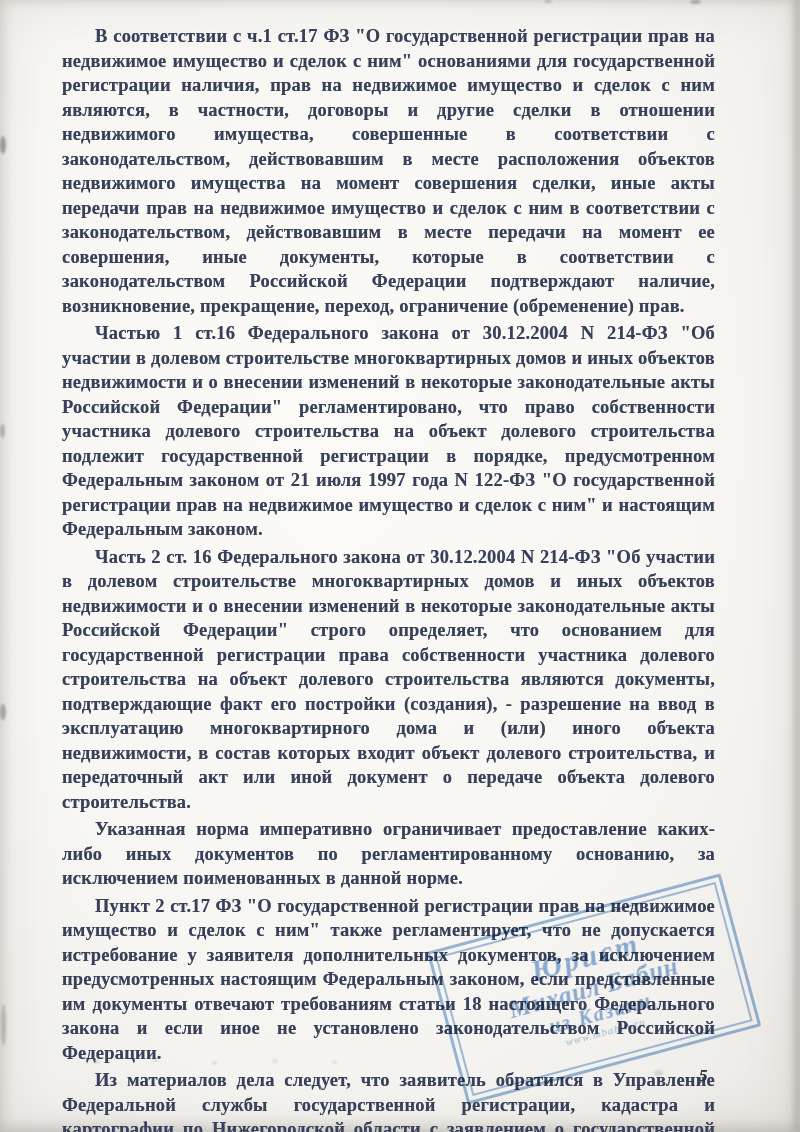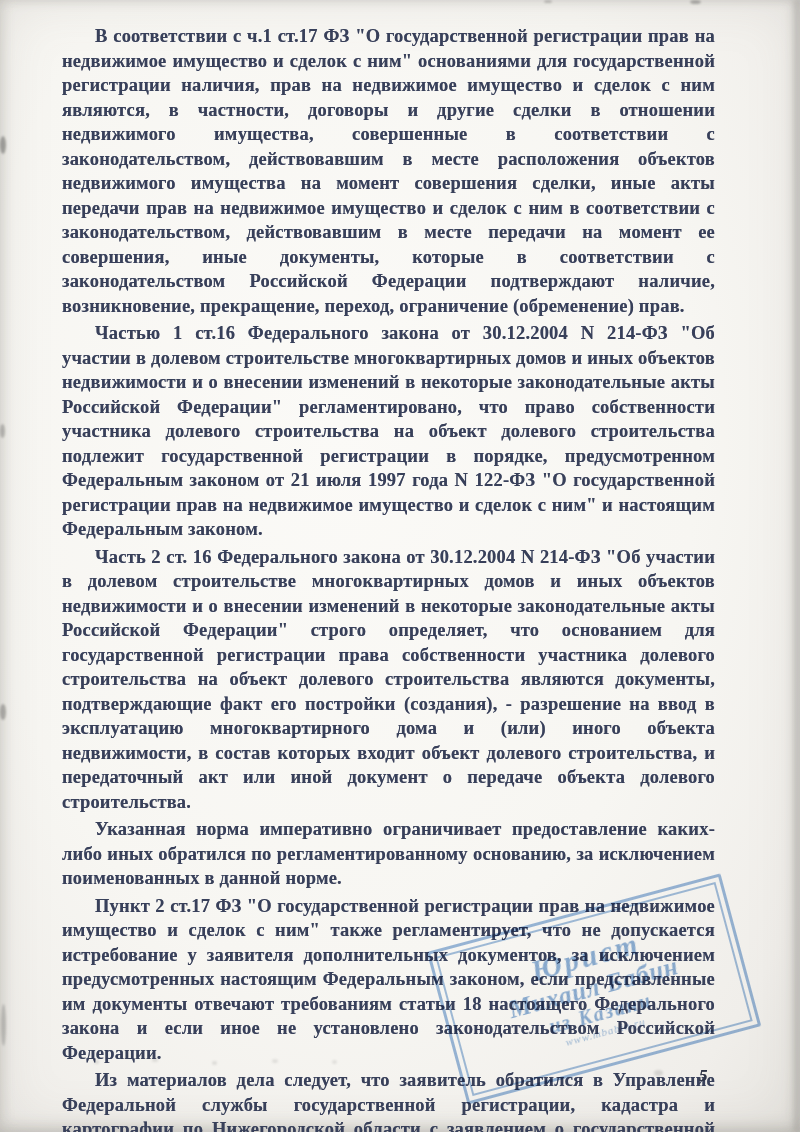--- a/index.html
+++ b/index.html
@@ -107,21 +107,21 @@
 </style>
 </head>
 <body>
 
 <div class="page">
 
   <div class="text-block">
     <p>В соответствии с ч.1 ст.17 ФЗ "О государственной регистрации прав на недвижимое имущество и сделок с ним" основаниями для государственной регистрации наличия, прав на недвижимое имущество и сделок с ним являются, в частности, договоры и другие сделки в отношении недвижимого имущества, совершенные в соответствии с законодательством, действовавшим в месте расположения объектов недвижимого имущества на момент совершения сделки, иные акты передачи прав на недвижимое имущество и сделок с ним в соответствии с законодательством, действовавшим в месте передачи на момент ее совершения, иные документы, которые в соответствии с законодательством Российской Федерации подтверждают наличие, возникновение, прекращение, переход, ограничение (обременение) прав.</p>
     <p>Частью 1 ст.16 Федерального закона от 30.12.2004 N 214-ФЗ "Об участии в долевом строительстве многоквартирных домов и иных объектов недвижимости и о внесении изменений в некоторые законодательные акты Российской Федерации" регламентировано, что право собственности участника долевого строительства на объект долевого строительства подлежит государственной регистрации в порядке, предусмотренном Федеральным законом от 21 июля 1997 года N 122-ФЗ "О государственной регистрации прав на недвижимое имущество и сделок с ним" и настоящим Федеральным законом.</p>
     <p>Часть 2 ст. 16 Федерального закона от 30.12.2004 N 214-ФЗ "Об участии в долевом строительстве многоквартирных домов и иных объектов недвижимости и о внесении изменений в некоторые законодательные акты Российской Федерации" строго определяет, что основанием для государственной регистрации права собственности участника долевого строительства на объект долевого строительства являются документы, подтверждающие факт его постройки (создания), - разрешение на ввод в эксплуатацию многоквартирного дома и (или) иного объекта недвижимости, в состав которых входит объект долевого строительства, и передаточный акт или иной документ о передаче объекта долевого строительства.</p>
-    <p>Указанная норма императивно ограничивает предоставление каких-либо иных обратился по регламентированному основанию, за исключением поименованных в данной норме.</p>
+    <p>Указанная норма императивно ограничивает предоставление каких-либо иных документов по регламентированному основанию, за исключением поименованных в данной норме.</p>
     <p>Пункт 2 ст.17 ФЗ "О государственной регистрации прав на недвижимое имущество и сделок с ним" также регламентирует, что не допускается истребование у заявителя дополнительных документов, за исключением предусмотренных настоящим Федеральным законом, если представленные им документы отвечают требованиям статьи 18 настоящего Федерального закона и если иное не установлено законодательством Российской Федерации.</p>
     <p>Из материалов дела следует, что заявитель обратился в Управление Федеральной службы государственной регистрации, кадастра и картографии по Нижегородской области с заявлением о государственной регистрации права собственности, представив в качестве правоустанавливающих</p>
   </div>
 
   <div class="stamp">
     <div class="stamp-inner">
       <div class="stamp-title">Юрист</div>
       <div class="stamp-name">Михаил Бабин</div>
       <div class="stamp-city">из Казани</div>
       <div class="stamp-site">www.mbabin.ru</div>

